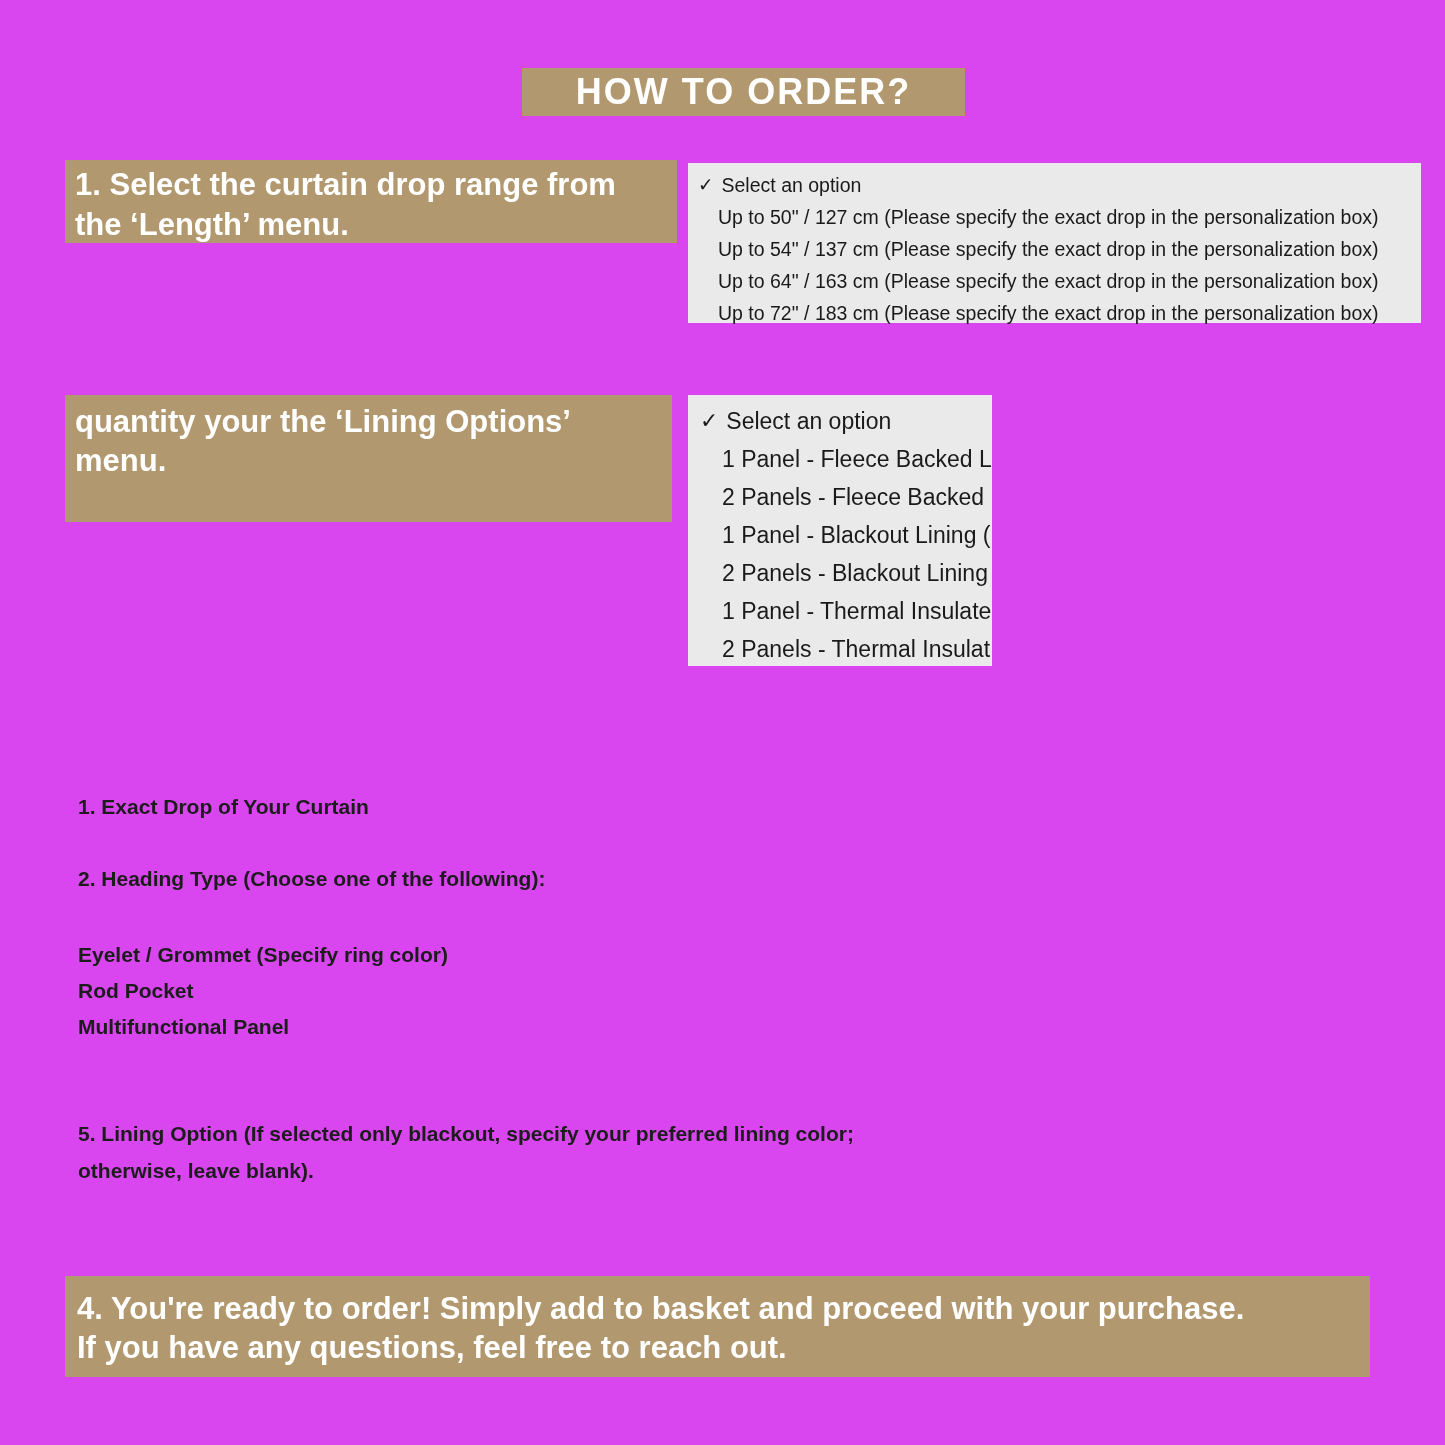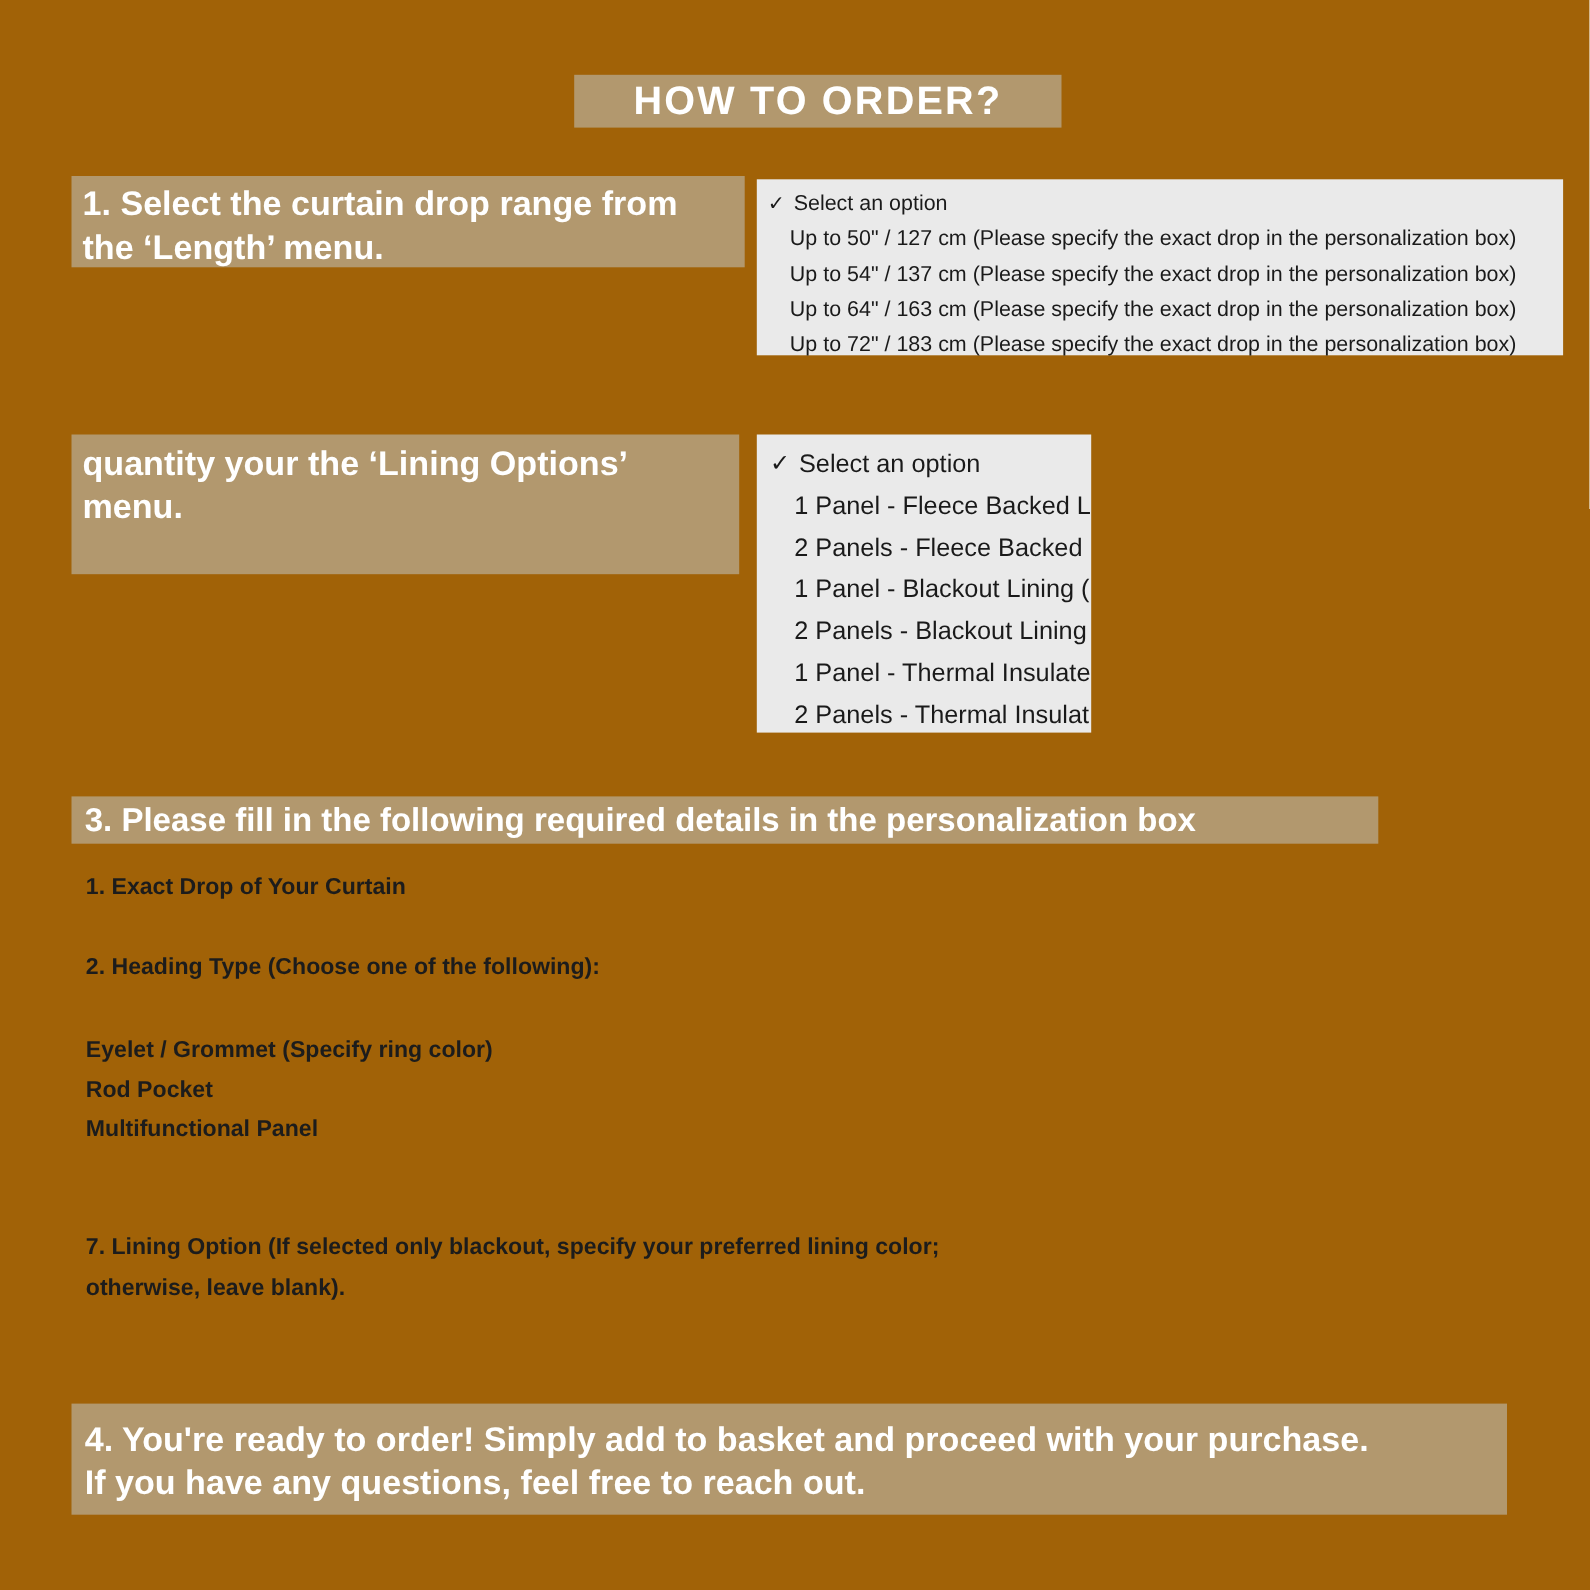--- a/index.html
+++ b/index.html
@@ -2,21 +2,21 @@
 <html><head>
 <meta charset="utf-8">
 <style>
   * { margin: 0; padding: 0; box-sizing: border-box; }
   html, body { background: #ffffff; }
   body { font-family: "Liberation Sans", sans-serif; }
   .page {
     position: relative;
     width: 1445px;
     height: 1445px;
-    background: #a16207;
+    background: #d946ef;
     overflow: hidden;
   }
   .banner {
     position: absolute;
     background: #b2986e;
     color: #ffffff;
     font-weight: 700;
   }
   .title-banner {
     left: 522px; top: 68px; width: 443px; height: 48px;
@@ -113,34 +113,33 @@
       <span>Select an option</span>
     </div>
     <div class="menu-row option-row">1 Panel - Fleece Backed L</div>
     <div class="menu-row option-row">2 Panels - Fleece Backed</div>
     <div class="menu-row option-row">1 Panel - Blackout Lining (</div>
     <div class="menu-row option-row">2 Panels - Blackout Lining</div>
     <div class="menu-row option-row">1 Panel - Thermal Insulate</div>
     <div class="menu-row option-row">2 Panels - Thermal Insulat</div>
   </div>
 
-  <div class="banner step3-banner">3. Please fill in the following required details in the personalization box</div>
 
   <div class="black-text detail-1">1. Exact Drop of Your Curtain</div>
 
   <div class="black-text detail-2">2. Heading Type (Choose one of the following):</div>
 
   <div class="black-text heading-types">
     <div>Eyelet / Grommet (Specify ring color)</div>
     <div>Rod Pocket</div>
     <div>Multifunctional Panel</div>
   </div>
 
   <div class="black-text detail-3">
-    <div>7. Lining Option (If selected only blackout, specify your preferred lining color;</div>
+    <div>5. Lining Option (If selected only blackout, specify your preferred lining color;</div>
     <div>otherwise, leave blank).</div>
   </div>
 
   <div class="banner step4-banner">
     <div>4. You're ready to order! Simply add to basket and proceed with your purchase.</div>
     <div>If you have any questions, feel free to reach out.</div>
   </div>
 
 </div>
 

